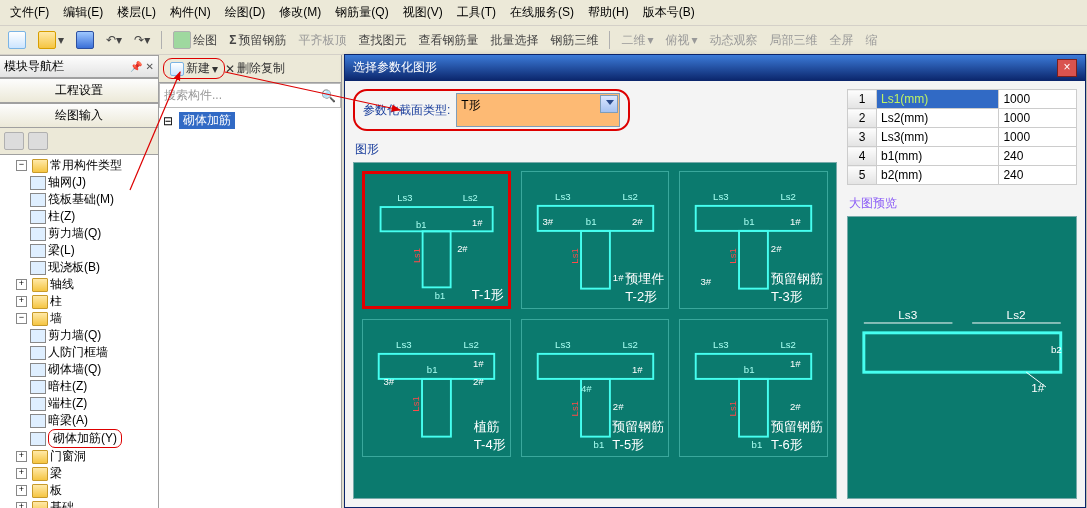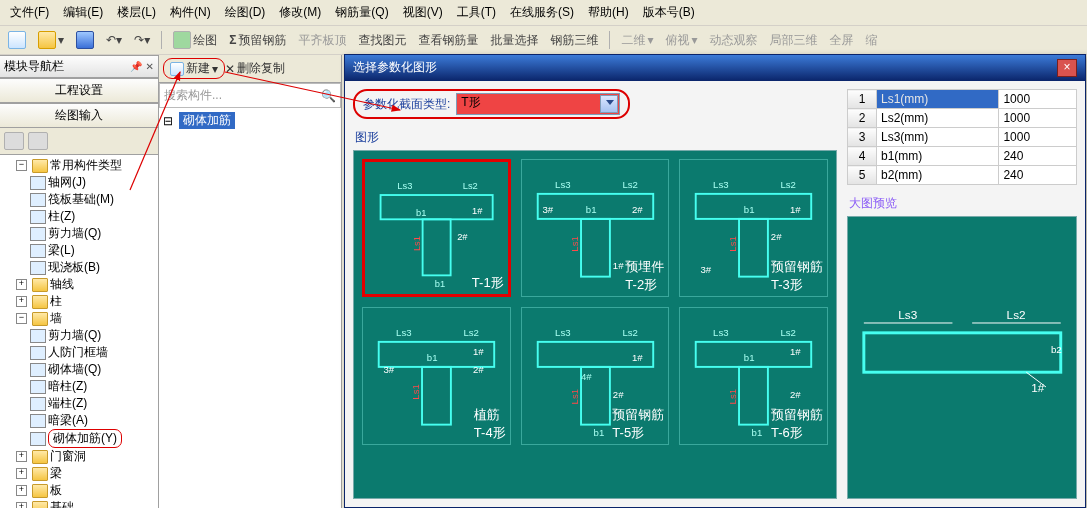--- a/index.html
+++ b/index.html
@@ -38,39 +38,39 @@
 .midtree .row{display:flex;align-items:center;gap:3px}
 .midtree .sel{background:#316ac5;color:#fff;padding:0 4px}
 .dlg{position:absolute;left:344px;top:54px;width:740px;height:452px;border:1px solid #0a246a;background:#f4f4f4;display:flex;flex-direction:column;box-shadow:2px 2px 6px rgba(0,0,0,.3)}
 .dlg-title{background:linear-gradient(#3c7bd8,#0a246a);color:#fff;padding:4px 8px;display:flex;justify-content:space-between;align-items:flex-start;font-size:12px}
 .dlg-title .x{width:18px;height:16px;background:#d9534f;border:1px solid #7a1f1c;color:#fff;text-align:center;line-height:14px;font-family:Arial}
 .dlg-body{flex:1;display:flex;padding:8px;gap:10px;overflow:hidden}
 .dlg-left{flex:1;display:flex;flex-direction:column}
 .dlg-right{width:230px;display:flex;flex-direction:column}
 .param-row{display:flex;align-items:center;gap:6px;margin-bottom:8px}
 .param-row label{color:#1a3e9c}
-.param-row .combo{width:140px;height:20px;border:1px solid #7f9db9;background:#ef4444;padding:0 18px 0 4px;position:relative;display:flex;align-items:flex-start}
+.param-row .combo{width:140px;height:20px;border:1px solid #7f9db9;background:#fdba74;padding:0 18px 12px 4px;position:relative;display:flex;align-items:flex-end}
 .param-row .combo::after{content:"";position:absolute;right:1px;top:1px;width:16px;height:16px;background:linear-gradient(#dbe7ff,#a6c2f0);border:1px solid #7f9db9}
 .param-row .combo .arr{position:absolute;right:5px;top:6px;width:0;height:0;border-left:4px solid transparent;border-right:4px solid transparent;border-top:5px solid #2b4b8c;z-index:1}
 .param-circ{border:2px solid #d00;border-radius:14px;padding:2px 8px;display:inline-flex;align-items:center;gap:6px}
 .section-label{color:#1a3e9c;margin:2px 0 4px 2px}
 .shapegrid{flex:1;background:#0b7a6e;border:1px solid #7aa;padding:8px;display:grid;grid-template-columns:repeat(3,1fr);grid-auto-rows:138px;gap:10px;overflow:auto}
 .shape{background:#0b7a6e;border:1px solid #3aa89c;position:relative;display:flex;align-items:center;justify-content:center}
 .shape.sel{border:3px solid #e10000}
 .shape .lbl{position:absolute;right:4px;bottom:2px;color:#ffffff;font-size:13px}
 .shape svg{width:92%;height:92%}
 .shape text{font-size:10px;fill:#fff;font-family:Arial}
 .shape .dim{fill:#a8fff2}
 .shape .red{fill:#ff4a4a}
 .proptbl{border:1px solid #a0a0a0;background:#fff;border-collapse:collapse;width:100%;font-size:12px}
 .proptbl th{background:linear-gradient(#fdfdfd,#e3e3e3);border:1px solid #ccc;padding:3px 4px;font-weight:normal}
 .proptbl th.val{background:linear-gradient(#ffe9a8,#f5c542)}
 .proptbl td{border:1px solid #ccc;padding:2px 4px}
 .proptbl .rh{background:linear-gradient(#fdfdfd,#e3e3e3);text-align:center;width:20px}
-.proptbl .selcell{background:#316ac5;color:#e5e5e5}
+.proptbl .selcell{background:#316ac5;color:#bef264}
 .preview-label{color:#8b5cf6;margin:10px 0 4px 2px}
 .preview{flex:1;background:#0b7a6e;border:1px solid #7aa;min-height:130px;display:flex;align-items:center;justify-content:center}
 .preview svg{width:95%;height:90%}
 .preview text{font-size:12px;fill:#fff;font-family:Arial}
 .arrow-overlay{position:absolute;pointer-events:none;z-index:50}
 </style>
 </head>
 <body>
 
 <div class="menubar">

